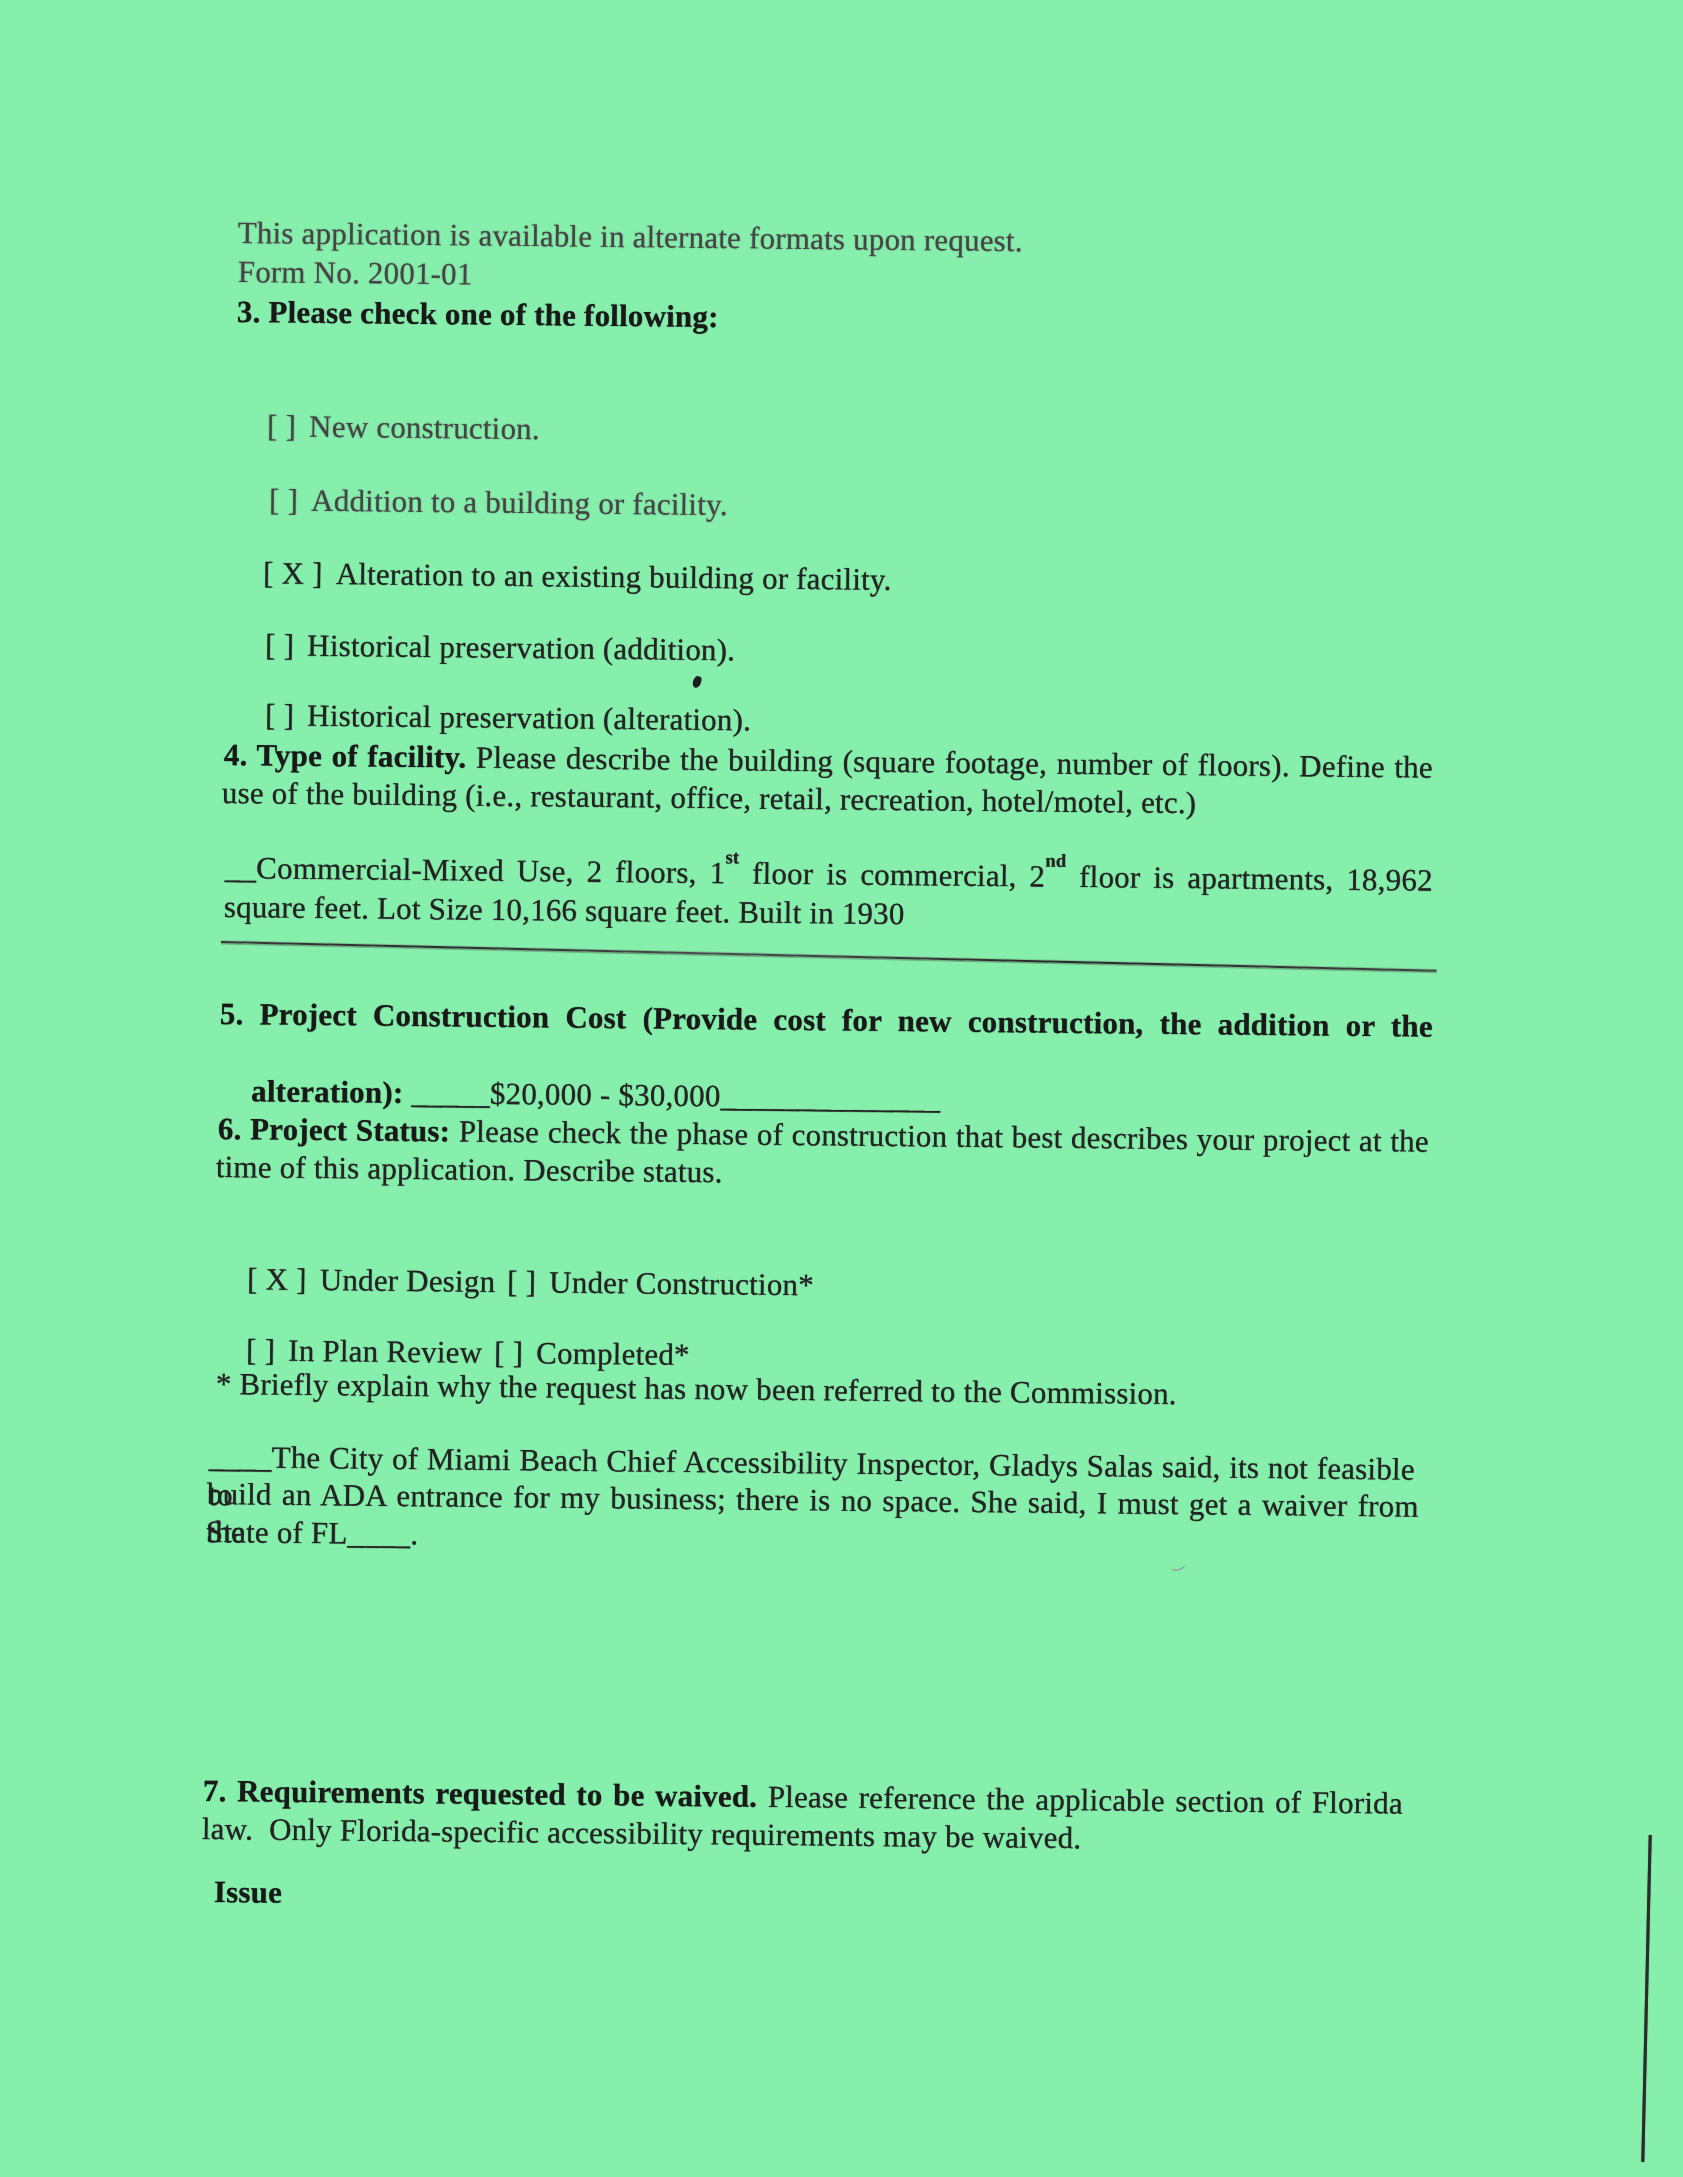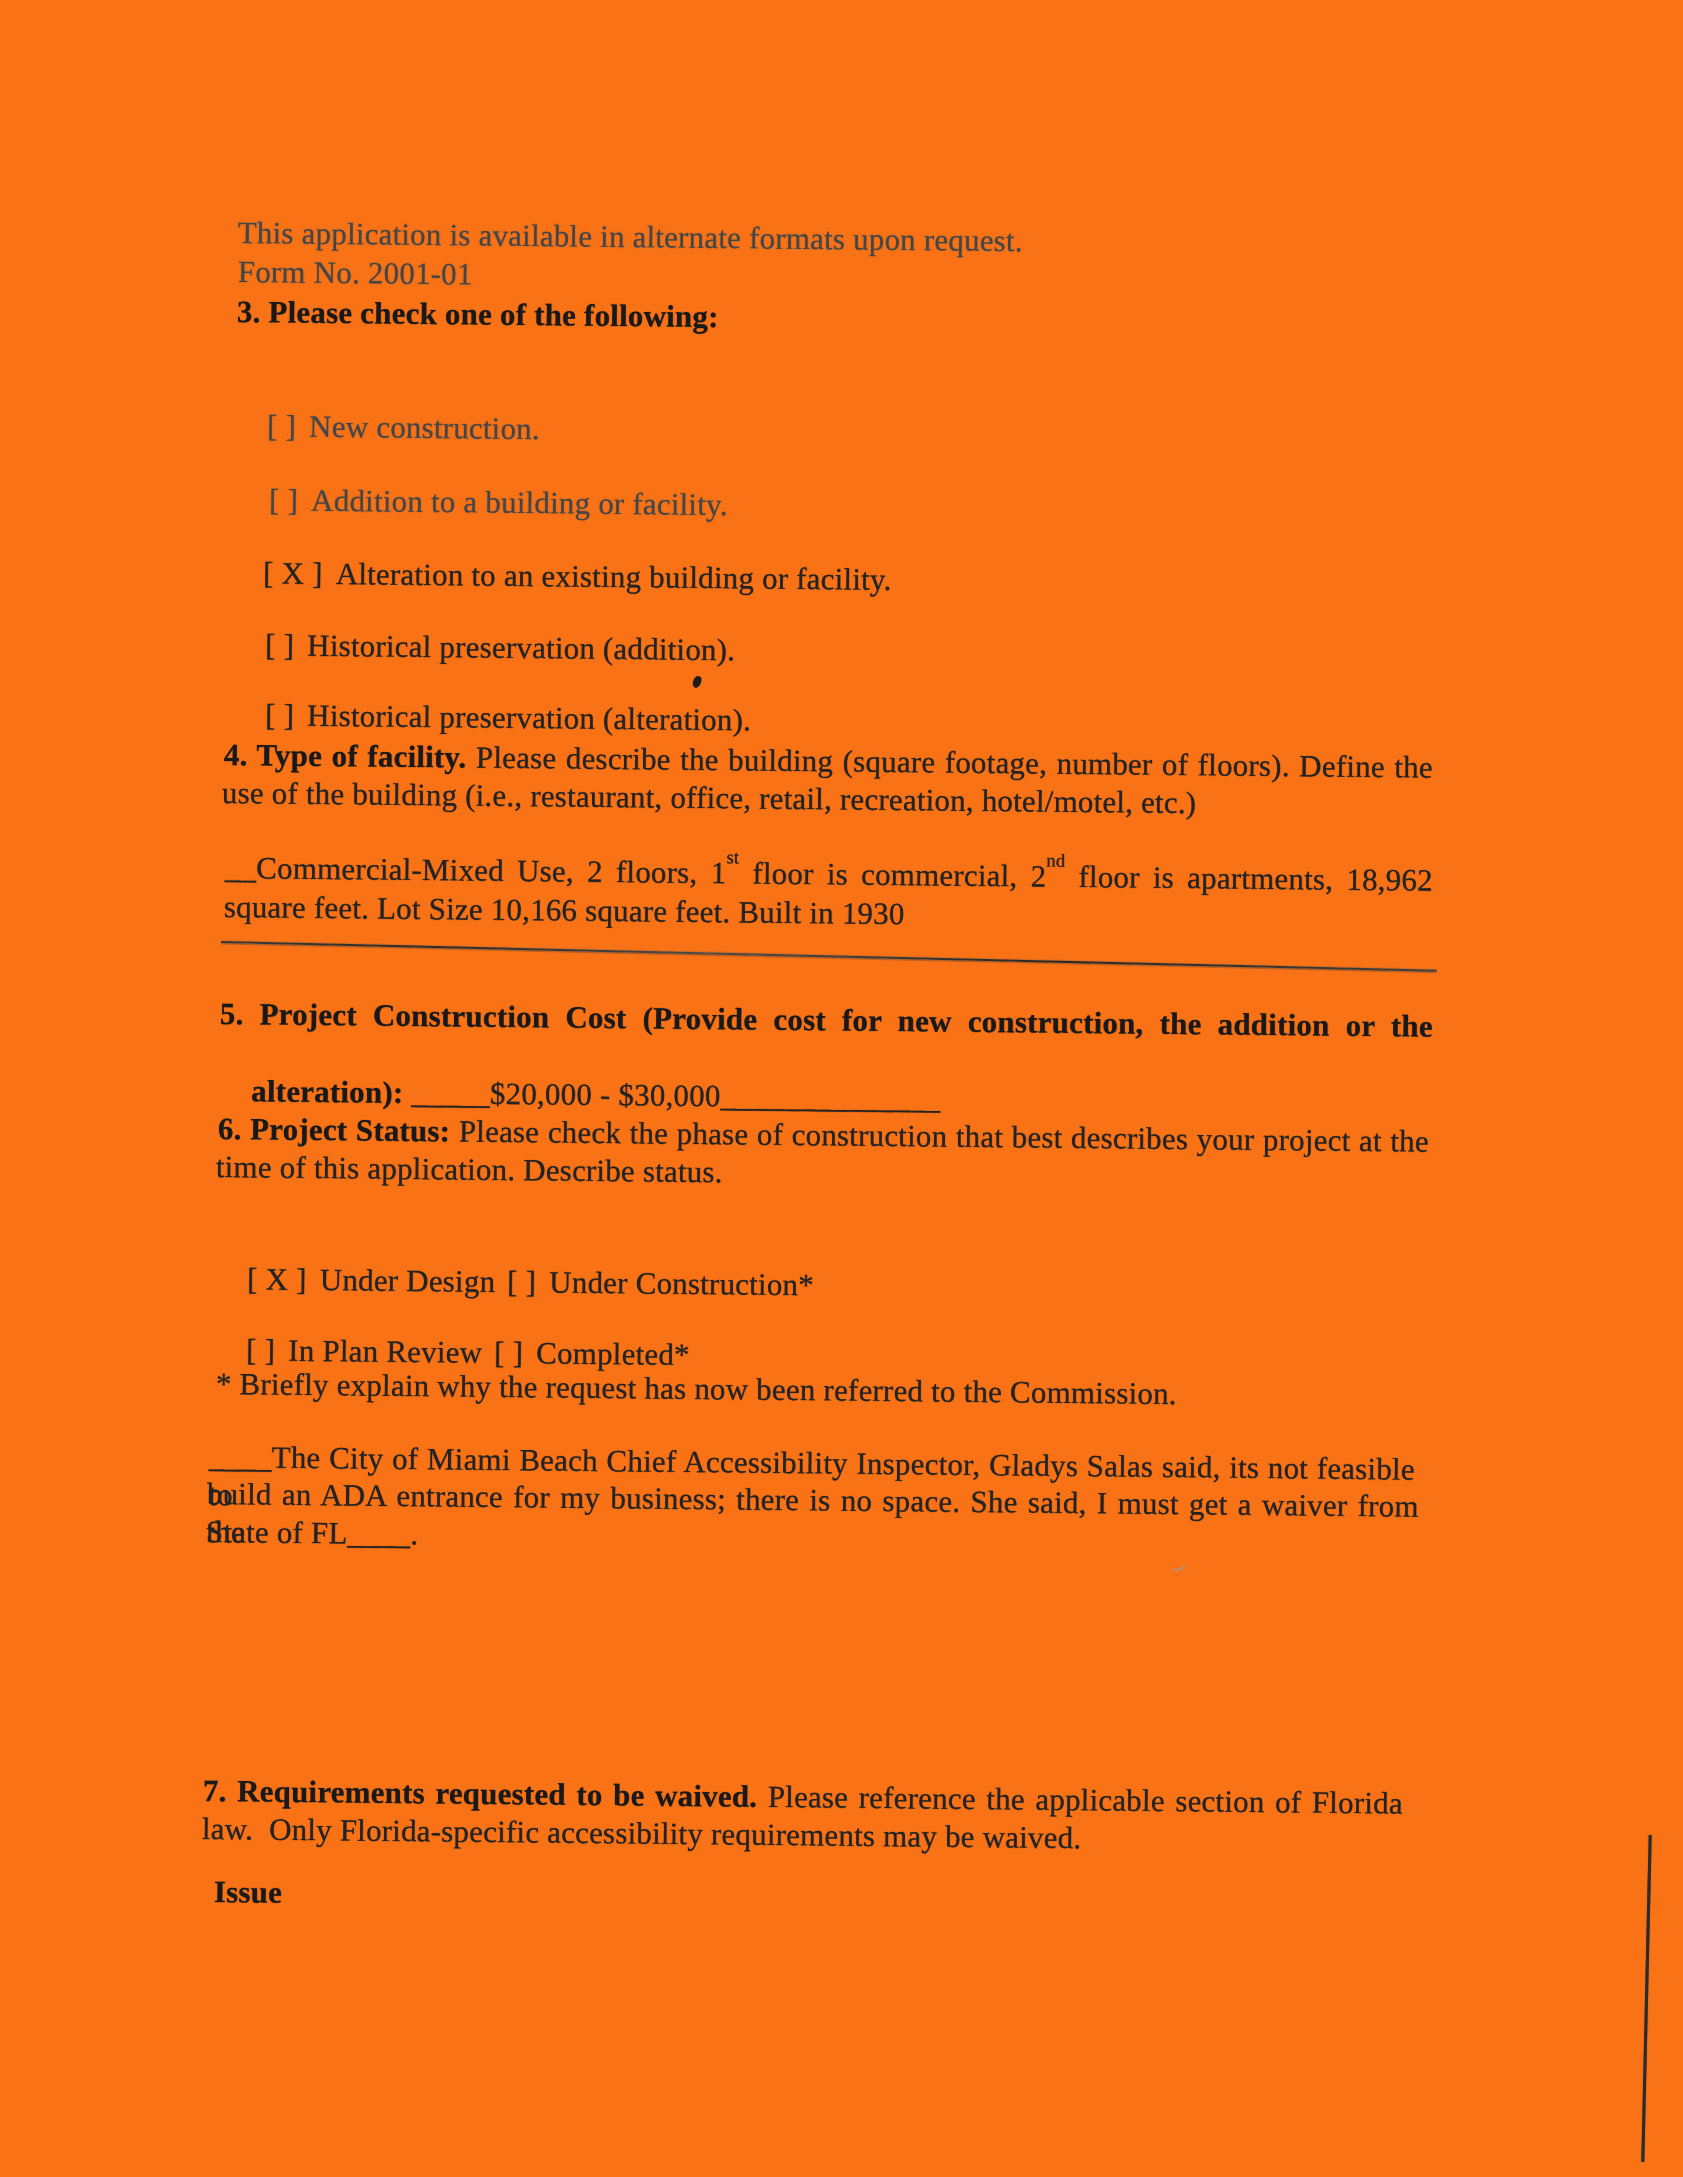--- a/index.html
+++ b/index.html
@@ -1,20 +1,20 @@
 <!DOCTYPE html>
 <html><head>
 <meta charset="utf-8">
 <style>
   html, body { margin: 0; padding: 0; background: #ffffff; }
   .page {
     position: relative;
     width: 1683px;
     height: 2177px;
-    background: #f97316;
+    background: #86efac;
     overflow: hidden;
     font-family: "Liberation Serif", "DejaVu Serif", serif;
     color: #1f1f1f;
   }
   .tline {
     position: absolute;
     font-size: 31px;
     line-height: 38px;
     white-space: nowrap;
     letter-spacing: 0.2px;
@@ -35,20 +35,21 @@
     text-shadow: 0 0 1.4px rgba(80,80,80,0.8);
   }
   .pre { white-space: pre; }
   .cb { margin-right: 13px; }
   .cb2 { margin-left: 12px; margin-right: 13px; }
   sup.ss {
     font-size: 0.6em;
     position: relative;
     top: -0.45em;
     line-height: 0;
+    font-weight: bold;
   }
   .divider {
     position: absolute;
     left: 221px;
     top: 941px;
     width: 1216px;
     height: 2px;
     background: linear-gradient(90deg, #3a3a3a 0%, #2a2a2a 18%, #4a4a4a 40%, #262626 70%, #3f3f3f 100%);
     box-shadow: 0 1.5px 0 rgba(60,60,60,0.35), 0 -1px 0 rgba(90,90,90,0.25);
     transform: rotate(1.35deg);

